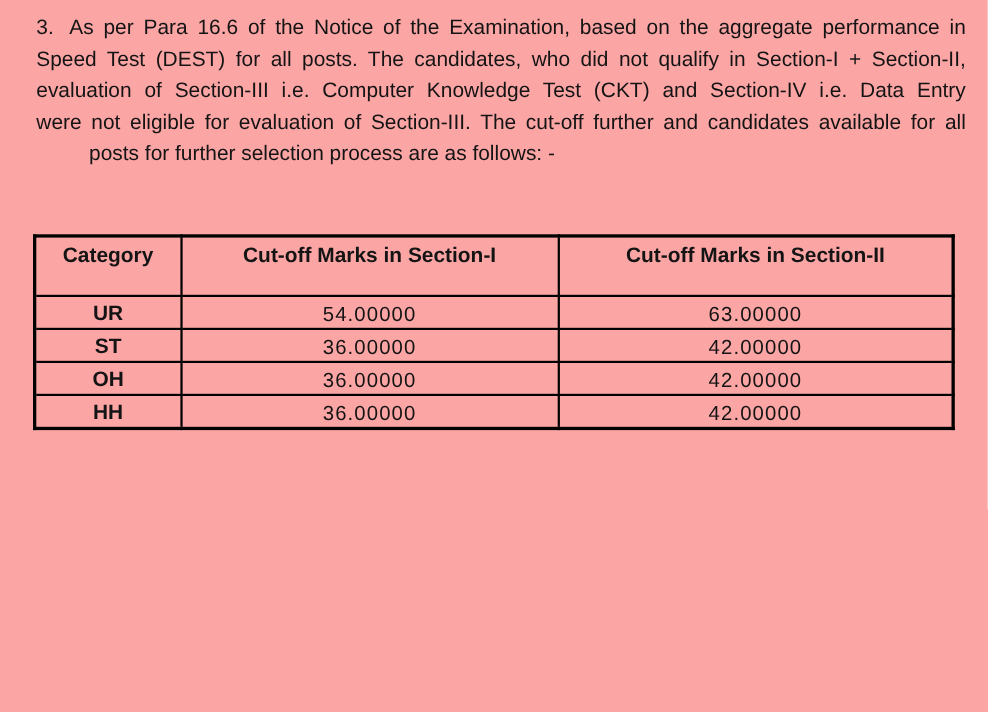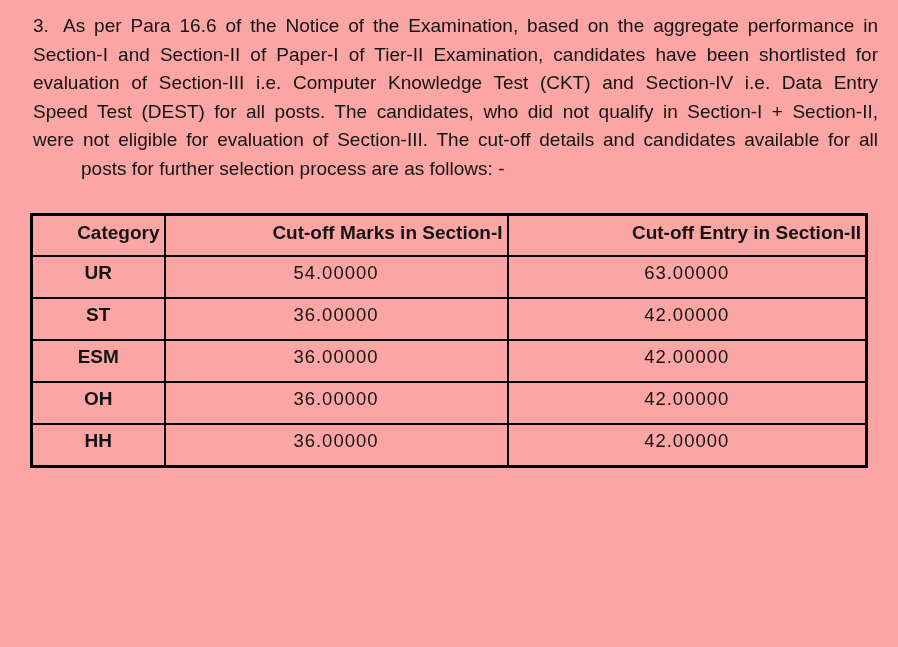--- a/index.html
+++ b/index.html
@@ -49,75 +49,68 @@
   .cutoff-table th,
   .cutoff-table td {
     border: 2px solid #000000;
     text-align: center;
     vertical-align: top;
     line-height: 21px;
     overflow: hidden;
   }
   .cutoff-table th {
     font-weight: bold;
-    padding: 6px 4px 12px;
+    padding: 6px 4px 25px;
     font-size: 19px;
-    text-align: right;
   }
   .cutoff-table td {
-    padding: 5px 4px 14px;
+    padding: 5px 4px 2px;
   }
   .cutoff-table td.cat {
     font-weight: bold;
     font-size: 19px;
   }
   .cutoff-table td.num {
     letter-spacing: 1px;
   }
 </style>
 </head>
 <body>
 
 <div class="page">
 
   <div class="paragraph">
     <div class="para-line"><span class="para-num">3.</span><span>As per Para 16.6 of the Notice of the Examination, based on the aggregate performance in</span></div>
-    <div class="para-line">Section-I and Section-II of Paper-I of Tier-II Examination, candidates have been shortlisted for</div>
+    <div class="para-line">Speed Test (DEST) for all posts. The candidates, who did not qualify in Section-I + Section-II,</div>
     <div class="para-line">evaluation of Section-III i.e. Computer Knowledge Test (CKT) and Section-IV i.e. Data Entry</div>
-    <div class="para-line">Speed Test (DEST) for all posts. The candidates, who did not qualify in Section-I + Section-II,</div>
-    <div class="para-line">were not eligible for evaluation of Section-III. The cut-off details and candidates available for all</div>
+    <div class="para-line">were not eligible for evaluation of Section-III. The cut-off further and candidates available for all</div>
     <div class="para-line last">posts for further selection process are as follows: -</div>
   </div>
 
   <table class="cutoff-table">
     <colgroup>
       <col class="col-category">
       <col class="col-s1">
       <col class="col-s2">
     </colgroup>
     <thead>
       <tr>
         <th>Category</th>
         <th>Cut-off Marks in Section-I</th>
-        <th>Cut-off Entry in Section-II</th>
+        <th>Cut-off Marks in Section-II</th>
       </tr>
     </thead>
     <tbody>
       <tr>
         <td class="cat">UR</td>
         <td class="num">54.00000</td>
         <td class="num">63.00000</td>
       </tr>
       <tr>
         <td class="cat">ST</td>
-        <td class="num">36.00000</td>
-        <td class="num">42.00000</td>
-      </tr>
-      <tr>
-        <td class="cat">ESM</td>
         <td class="num">36.00000</td>
         <td class="num">42.00000</td>
       </tr>
       <tr>
         <td class="cat">OH</td>
         <td class="num">36.00000</td>
         <td class="num">42.00000</td>
       </tr>
       <tr>
         <td class="cat">HH</td>

